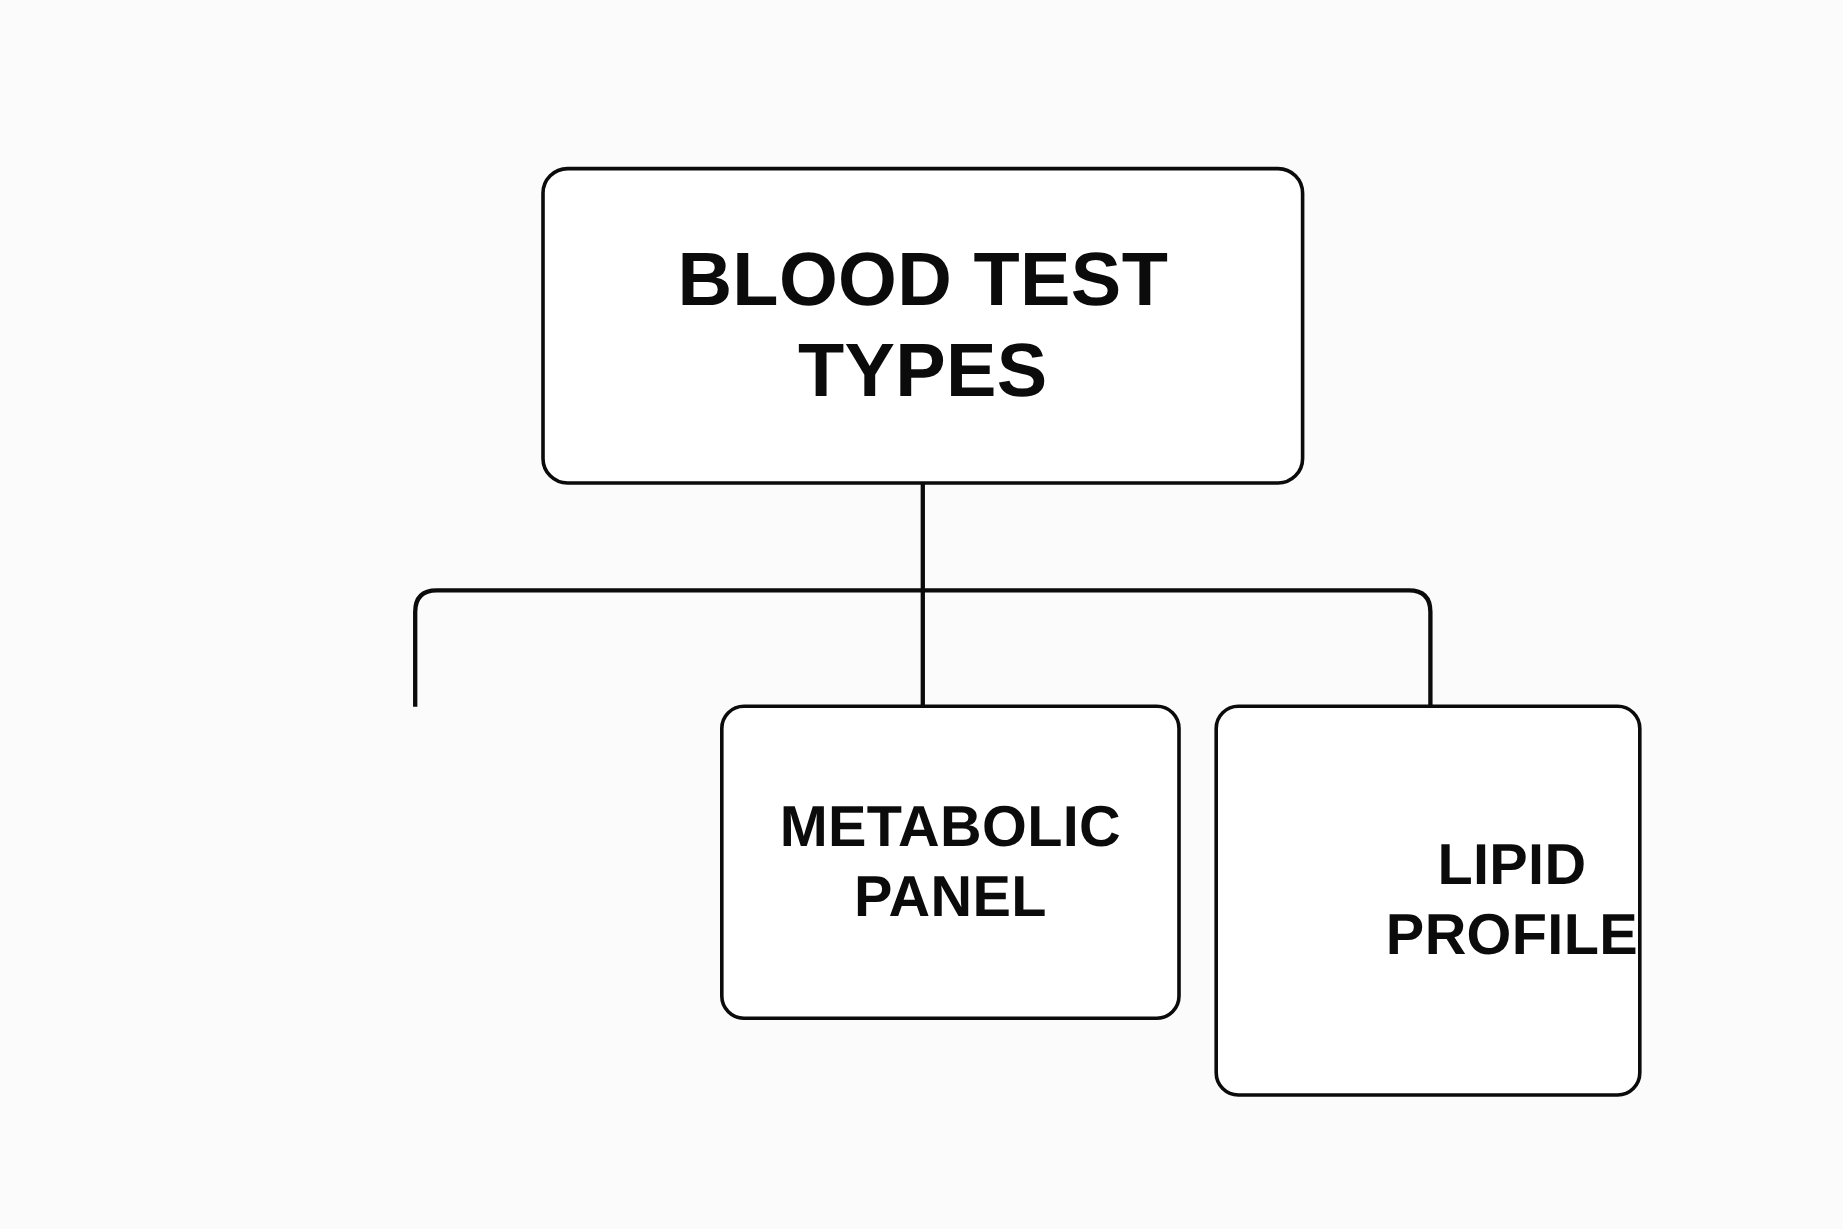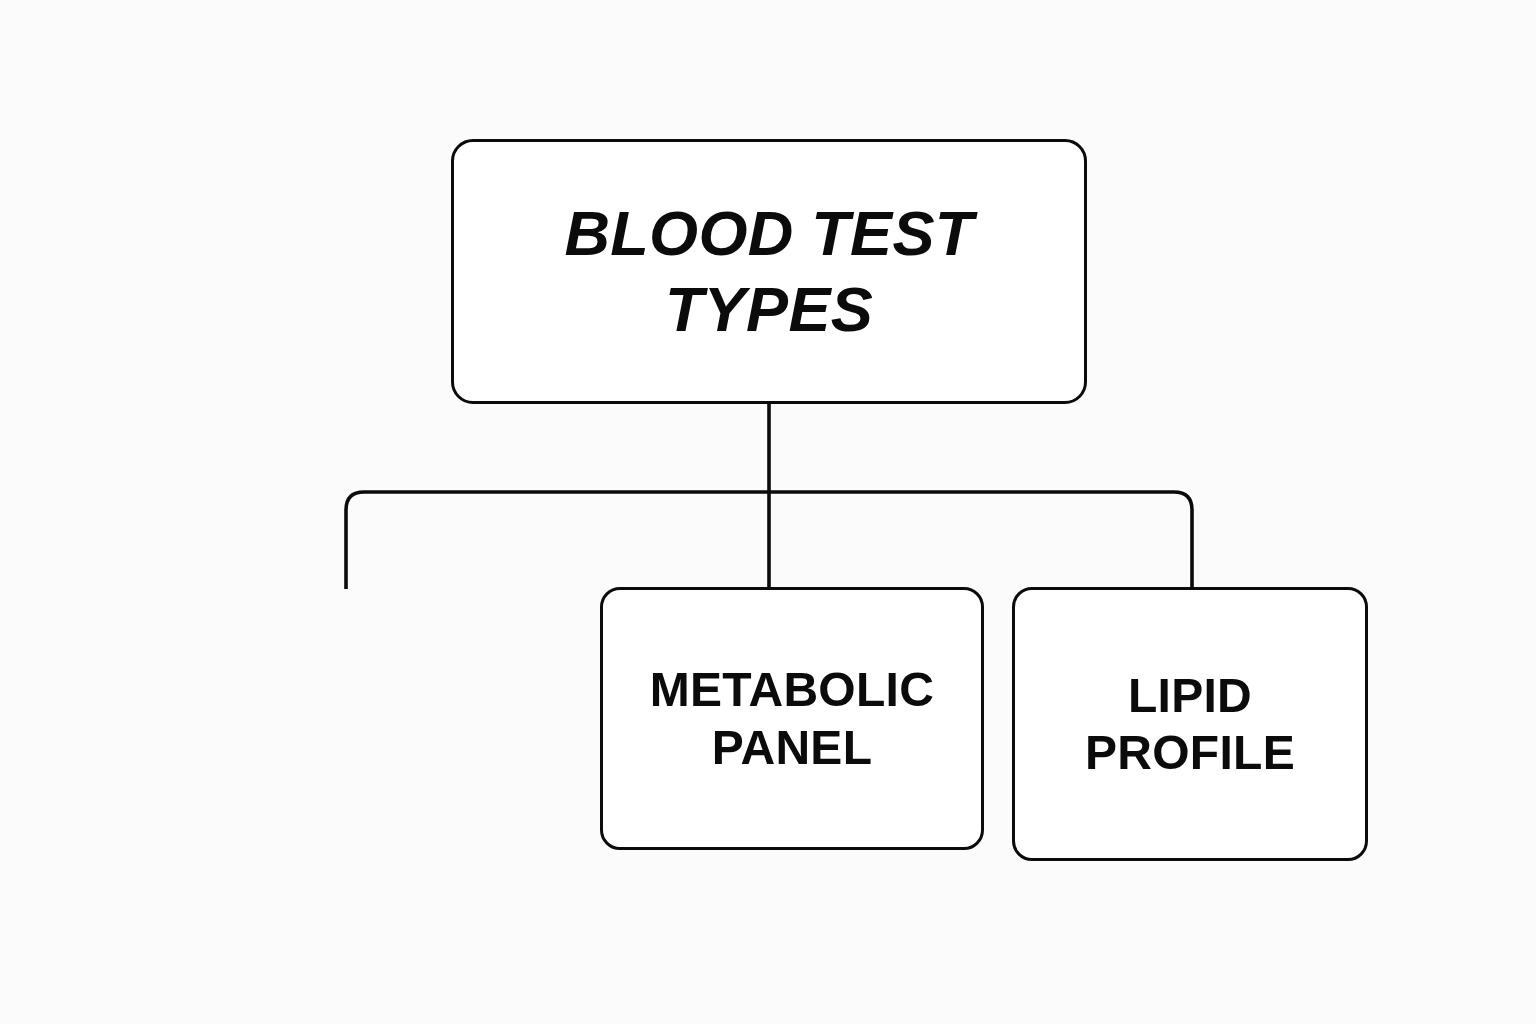--- a/index.html
+++ b/index.html
@@ -49,43 +49,43 @@
   #node-root {
     left: 451px;
     top: 139px;
     width: 636px;
     height: 265px;
     border-radius: 22px;
   }
   #node-root .node-label {
     font-size: 63px;
     line-height: 1.2;
-    font-style: italic;
   }
   
   #node-cbc {
     left: 167px;
     top: 587px;
     width: 354px;
     height: 263px;
     border-radius: 20px;
   }
   #node-metabolic {
     left: 600px;
     top: 587px;
     width: 384px;
     height: 263px;
     border-radius: 20px;
   }
   #node-lipid {
     left: 1012px;
     top: 587px;
     width: 356px;
-    height: 274px;
+    height: 327px;
     border-radius: 20px;
+    justify-content: flex-end;
   }
   .child .node-label {
     font-size: 48px;
     line-height: 1.19;
   }
 </style>
 </head>
 <body>
 
 <div id="diagram-canvas">

